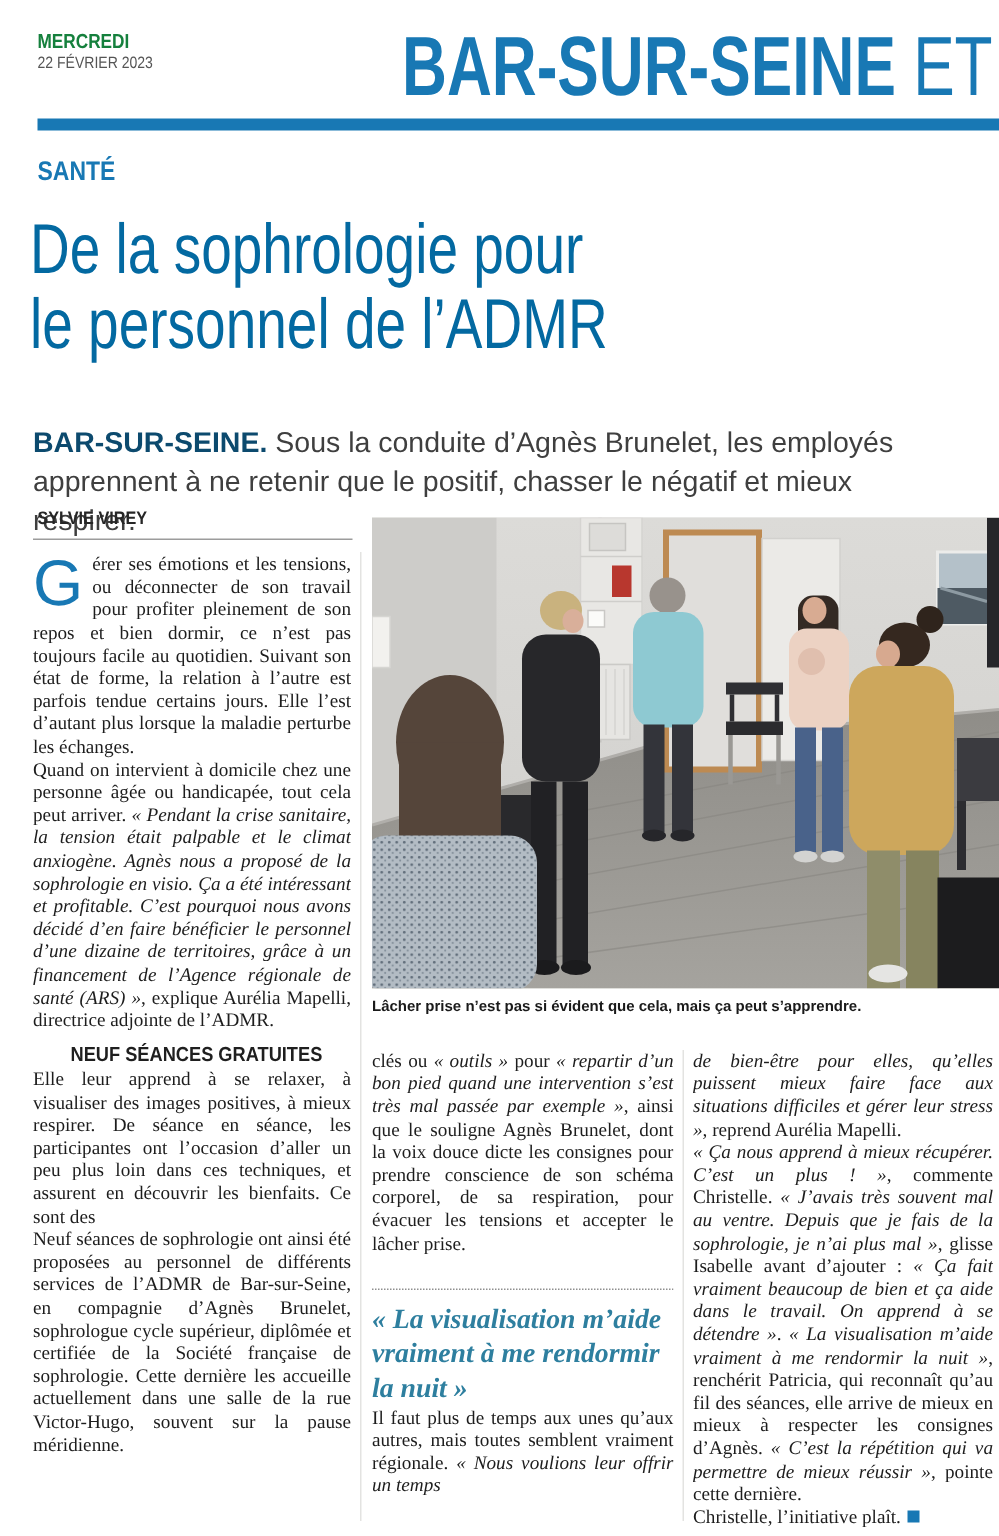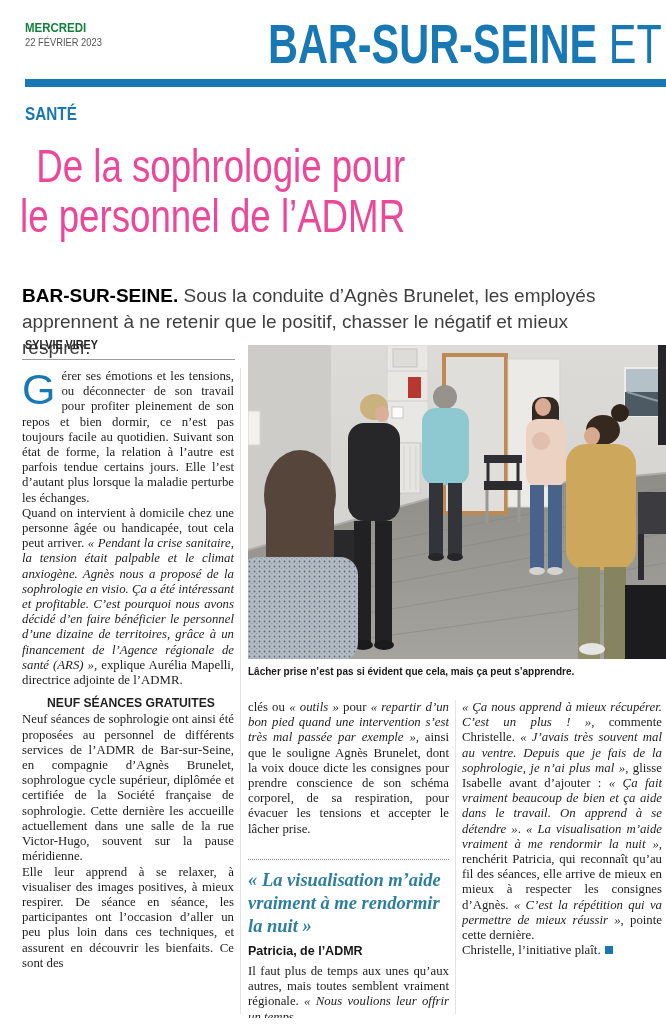--- a/index.html
+++ b/index.html
@@ -16,27 +16,27 @@
   .date-day .condensed,.date-date .condensed{transform:scaleX(.85);}
   .region-title{left:268px;top:16px;font-size:56px;color:#1878b4;line-height:1;}
   .region-title .condensed{transform:scaleX(.74);}
   .region-bold{font-weight:bold;}
   .region-rest{font-weight:400;}
   .masthead-bar{left:25px;top:79px;width:641px;height:8px;background:#1878b4;}
 
   
   .kicker{left:25px;top:104px;font-size:18px;font-weight:bold;color:#1878b4;}
   .kicker .condensed{transform:scaleX(.85);}
-  .headline{left:20px;top:141px;font-size:47px;line-height:50px;color:#ec4899;font-weight:400;text-align:right;}
+  .headline{left:20px;top:141px;font-size:47px;line-height:50px;color:#0369a1;font-weight:400;}
   .headline .condensed{transform:scaleX(.78);}
   .headline div{white-space:nowrap;}
 
   
   .lead{left:22px;top:283px;width:614px;font-size:19px;line-height:26px;color:#3f3f3f;}
-  .lead-label{font-weight:bold;color:#000000;}
+  .lead-label{font-weight:bold;color:#0c4a6e;}
   .byline{left:25px;top:338px;font-size:12px;font-weight:bold;color:#262626;}
   .byline .condensed{transform:scaleX(.9);}
   .byline-rule{left:22px;top:359px;width:213px;height:1px;background:#9c9c9c;}
 
   
   .vrule{width:1px;background:#e3e3e1;}
   .vrule1{left:240px;top:368px;height:646px;}
   .vrule2{left:455px;top:700px;height:314px;}
   .col{font-family:"Liberation Serif",serif;font-size:12.8px;line-height:15.2px;
        text-align:justify;color:#1d1d1d;}
@@ -211,27 +211,27 @@
       <rect x="-8" y="212" width="118" height="104" rx="18" fill="url(#speck)"></rect>
     </g>
   </svg>
 </div>
 <div class="abs caption">Lâcher prise n’est pas si évident que cela, mais ça peut s’apprendre.</div>
 
 <div class="abs col col1">
     <p class="apara"><span class="dropcap">G</span><span>érer ses émotions et les tensions, ou déconnecter de son travail pour profiter pleinement de son repos et bien dormir, ce n’est pas toujours facile au quotidien. Suivant son état de forme, la relation à l’autre est parfois tendue certains jours. Elle l’est d’autant plus lorsque la maladie perturbe les échanges.</span></p>
     <p class="apara"><span>Quand on intervient à domicile chez une personne âgée ou handicapée, tout cela peut arriver. </span><span class="it">« Pendant la crise sanitaire, la tension était palpable et le climat anxiogène. Agnès nous a proposé de la sophrologie en visio. Ça a été intéressant et profitable. C’est pourquoi nous avons décidé d’en faire bénéficier le personnel d’une dizaine de territoires, grâce à un financement de l’Agence régionale de santé (ARS) »</span><span>, explique Aurélia Mapelli, directrice adjointe de l’ADMR.</span></p>
     <h3 class="subhead"><span class="condensed">NEUF SÉANCES GRATUITES</span></h3>
+    <p class="apara"><span>Elle leur apprend à se relaxer, à visualiser des images positives, à mieux respirer. De séance en séance, les participantes ont l’occasion d’aller un peu plus loin dans ces techniques, et assurent en découvrir les bienfaits. Ce sont des</span></p>
     <p class="apara"><span>Neuf séances de sophrologie ont ainsi été proposées au personnel de différents services de l’ADMR de Bar-sur-Seine, en compagnie d’Agnès Brunelet, sophrologue cycle supérieur, diplômée et certifiée de la Société française de sophrologie. Cette dernière les accueille actuellement dans une salle de la rue Victor-Hugo, souvent sur la pause méridienne.</span></p>
-    <p class="apara"><span>Elle leur apprend à se relaxer, à visualiser des images positives, à mieux respirer. De séance en séance, les participantes ont l’occasion d’aller un peu plus loin dans ces techniques, et assurent en découvrir les bienfaits. Ce sont des</span></p>
   </div>
 <div class="abs col col2">
     <p class="apara"><span>clés ou </span><span class="it">« outils »</span><span> pour </span><span class="it">« repartir d’un bon pied quand une intervention s’est très mal passée par exemple »</span><span>, ainsi que le souligne Agnès Brunelet, dont la voix douce dicte les consignes pour prendre conscience de son schéma corporel, de sa respiration, pour évacuer les tensions et accepter le lâcher prise.</span></p>
     <div class="pullquote">
       <div class="pq-text">« La visualisation m’aide vraiment à me rendormir la nuit »</div>
-      <div class="pq-attr">Patricia, de l’ADMR</div>
     </div>
     <p class="apara"><span>Il faut plus de temps aux unes qu’aux autres, mais toutes semblent vraiment régionale. </span><span class="it">« Nous voulions leur offrir un temps</span></p>
   </div>
 <div class="abs col col3">
+    <p class="apara"><span class="it">de bien-être pour elles, qu’elles puissent mieux faire face aux situations difficiles et gérer leur stress »,</span><span> reprend Aurélia Mapelli.</span></p>
     <p class="apara"><span class="it">« Ça nous apprend à mieux récupérer. C’est un plus ! »</span><span>, commente Christelle. </span><span class="it">« J’avais très souvent mal au ventre. Depuis que je fais de la sophrologie, je n’ai plus mal »</span><span>, glisse Isabelle avant d’ajouter : </span><span class="it">« Ça fait vraiment beaucoup de bien et ça aide dans le travail. On apprend à se détendre »</span><span>. </span><span class="it">« La visualisation m’aide vraiment à me rendormir la nuit »</span><span>, renchérit Patricia, qui reconnaît qu’au fil des séances, elle arrive de mieux en mieux à respecter les consignes d’Agnès. </span><span class="it">« C’est la répétition qui va permettre de mieux réussir »</span><span>, pointe cette dernière.</span></p>
     <p class="apara"><span>Christelle, l’initiative plaît.</span><span class="endmark"></span></p>
   </div>
 
 </body></html>

